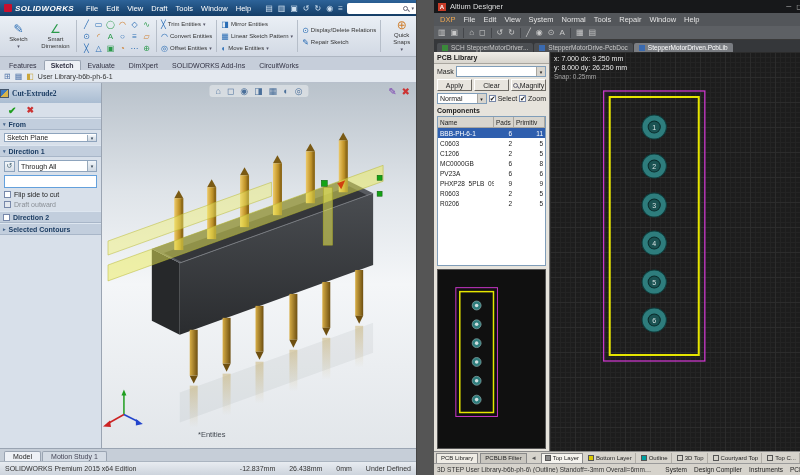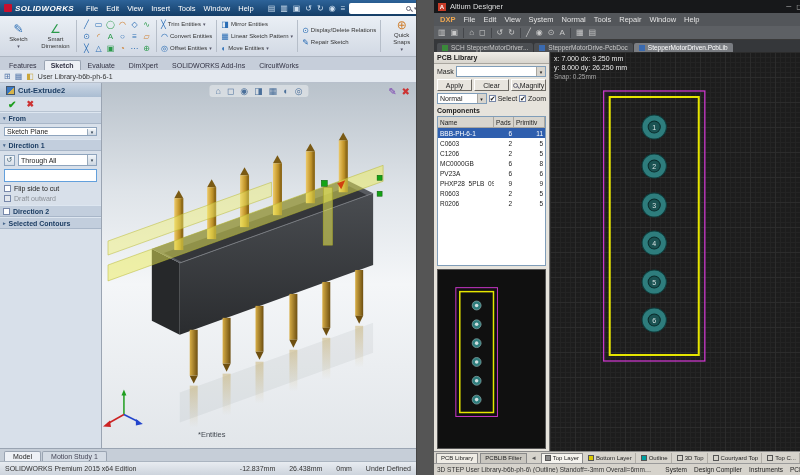--- a/index.html
+++ b/index.html
@@ -32,21 +32,21 @@
 .rib-stack .it{display:flex;align-items:center;gap:2px;white-space:nowrap;}
 .rib-stack .ic{font-size:8px;color:#2a6db5;}
 .caret{font-size:5px;color:#556;}
 .sw-tabs{position:absolute;top:57px;left:0;right:0;height:13px;background:#c6ceda;display:flex;align-items:flex-end;padding-left:2px;font-size:7px;}
 .sw-tab{padding:1px 6px;color:#334;border:1px solid transparent;border-bottom:none;white-space:nowrap;}
 .sw-tab.active{background:#eef1f6;border-color:#9aa4b2;border-radius:2px 2px 0 0;font-weight:bold;}
 .sw-crumb{position:absolute;top:70px;left:0;right:0;height:13px;background:#e4e9f0;border-bottom:1px solid #b8c0cc;display:flex;align-items:center;gap:4px;padding:0 4px;font-size:7px;color:#333;}
 .crumb-ic{color:#5577aa;font-size:8px;}
 .sw-main{position:absolute;top:83px;left:0;right:0;bottom:27px;display:flex;}
 .sw-pm{width:102px;flex:none;background:#d8e0ea;border-right:1px solid #9aa4b2;font-size:7px;overflow:hidden;}
-.pm-head{height:14px;background:linear-gradient(#ccd7e5,#aabdd2);display:flex;align-items:center;gap:3px;padding:0 6px;font-weight:bold;font-size:7.5px;color:#1c3d63;}
+.pm-head{height:20px;background:linear-gradient(#ccd7e5,#aabdd2);display:flex;align-items:center;gap:3px;padding:0 0;font-weight:bold;font-size:7.5px;color:#1c3d63;font-family:Liberation Serif, serif;}
 .pm-ic{width:9px;height:9px;background:linear-gradient(135deg,#3a78c2 50%,#d7b44a 50%);border:1px solid #44556a;flex:none;}
 .pm-actions{height:15px;display:flex;align-items:center;gap:10px;padding:0 8px;border-bottom:1px solid #b8c4d2;}
 .ck{color:#1f9e1f;font-size:10px;font-weight:bold;}
 .xx{color:#c33;font-size:9px;font-weight:bold;}
 .pm-sec{height:12px;background:#c2cedd;border-top:1px solid #dde6f0;border-bottom:1px solid #a8b6c8;display:flex;align-items:center;gap:3px;padding:0 3px;font-weight:bold;color:#1c3d63;}
 .secarr{font-size:5px;color:#46658c;}
 .pm-body{padding:3px 4px;display:flex;flex-direction:column;gap:3px;}
 .combo{height:12px;background:#fff;border:1px solid #8ea4bd;display:flex;align-items:center;justify-content:space-between;padding:0 0 0 2px;font-size:7px;color:#222;flex:1;}
 .combo .arr{width:9px;height:100%;background:linear-gradient(#f2f6fa,#cfd8e2);border-left:1px solid #99aabb;display:flex;align-items:center;justify-content:center;font-size:5px;color:#345;}
 .minibtn{width:11px;height:11px;background:linear-gradient(#f4f7fa,#d6dee8);border:1px solid #8ea4bd;display:flex;align-items:center;justify-content:center;font-size:7px;color:#356;flex:none;}
@@ -63,21 +63,21 @@
 .sw-btab{padding:1px 8px;border:1px solid #9aa4b2;border-bottom:none;background:#eef1f6;margin-right:1px;border-radius:2px 2px 0 0;}
 .sw-btab.inactive{background:#d4dbe4;color:#445;}
 .sw-status{position:absolute;bottom:0;left:0;right:0;height:14px;background:linear-gradient(#e8ecf1,#cdd4dd);border-top:1px solid #aab4c0;display:flex;align-items:center;font-size:7px;color:#333;padding:0 5px;}
 .sw-status .right{margin-left:auto;display:flex;gap:14px;align-items:center;}
 
 
 .alt-title{height:13px;background:#17181a;display:flex;align-items:center;gap:4px;padding:0 4px;color:#ddd;font-size:7.5px;}
 .alt-logo{width:8px;height:8px;background:#c83c28;color:#fff;font-size:6px;display:flex;align-items:center;justify-content:center;font-weight:bold;flex:none;}
 .alt-winctl{margin-left:auto;display:flex;gap:5px;color:#bbb;font-size:7px;}
 .alt-menus{height:13px;background:#53565a;display:flex;align-items:center;gap:8px;padding:0 6px;font-size:7.5px;color:#e3e3e3;}
-.alt-menus .dxp{color:#f0a850;font-weight:bold;text-align:right;}
+.alt-menus .dxp{color:#f0a850;font-weight:normal;text-align:right;}
 .alt-tools{height:14px;background:#5d6064;display:flex;align-items:center;gap:5px;padding:0 4px;font-size:8px;color:#c9c9c9;border-bottom:1px solid #3a3a3a;overflow:hidden;}
 .tsep{width:1px;height:10px;background:#44464a;flex:none;}
 .alt-doctabs{height:12px;background:#35373a;display:flex;align-items:flex-end;padding-left:3px;gap:1px;font-size:6.5px;overflow:hidden;}
 .alt-doctab{padding:1px 5px;background:#4b4e52;color:#c9c9c9;border-radius:2px 2px 0 0;display:flex;gap:3px;align-items:center;white-space:nowrap;}
 .alt-doctab.active{background:#7a7d82;color:#fff;}
 .dticon{width:6px;height:6px;background:#3a8a3a;flex:none;}
 .dticon.pcb{background:#3a6ab0;}
 .alt-main{position:absolute;top:52px;left:0;right:0;bottom:24px;display:flex;}
 .alt-panel{width:116px;flex:none;background:#e6e3dc;border-right:1px solid #6f6f6f;font-size:7px;color:#222;display:flex;flex-direction:column;overflow:hidden;}
 .p-caption{height:12px;background:linear-gradient(#efede7,#d8d5ce);border-bottom:1px solid #a9a69f;display:flex;align-items:center;padding:0 3px;font-weight:bold;font-size:7px;flex:none;}
@@ -129,21 +129,21 @@
 
     <div class="sw-title">
       <div class="sw-logo">
         <span class="dsmark"></span>
         <span>SOLIDWORKS</span>
       </div>
       <div class="sw-menu">
         <span>File</span>
         <span>Edit</span>
         <span>View</span>
-        <span>Insert</span>
+        <span>Draft</span>
         <span>Tools</span>
         <span>Window</span>
         <span>Help</span>
       </div>
       <div class="sw-qat">
         <span>▤</span>
         <span>▥</span>
         <span>▣</span>
         <span>↺</span>
         <span>↻</span>

